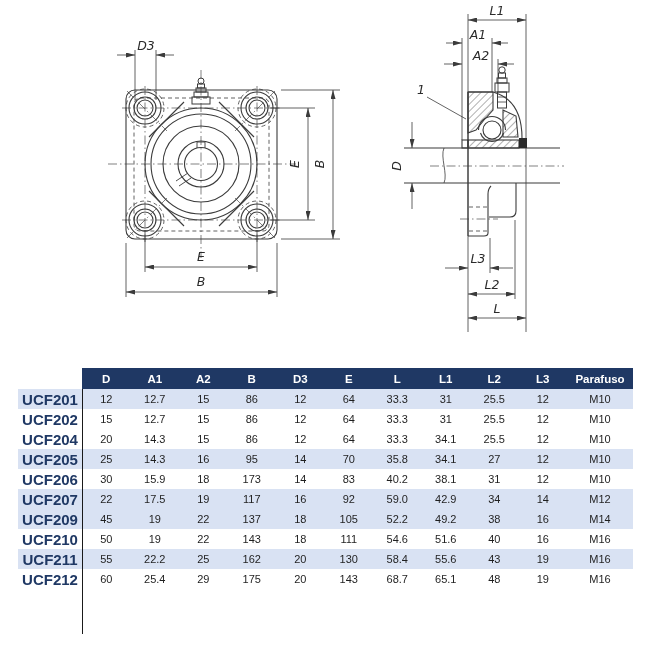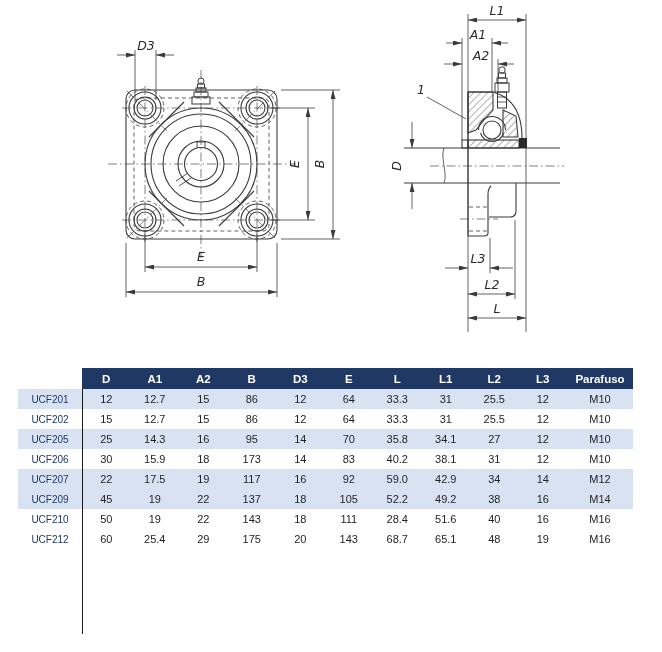--- a/index.html
+++ b/index.html
@@ -7,21 +7,21 @@
           font-family:"Liberation Sans",sans-serif;}
   svg{position:absolute;left:0;top:0;}
   svg text{font-family:"DejaVu Sans",sans-serif;font-style:italic;fill:#2b2b2b;font-size:12.5px;}
   .spec-table{position:absolute;left:18px;top:368px;}
   table{border-collapse:collapse;table-layout:fixed;width:615px;}
   th,td{padding:0;margin:0;text-align:center;vertical-align:middle;font-size:11px;height:20px;
         white-space:nowrap;overflow:hidden;}
   thead th{height:21px;font-weight:bold;font-size:11.5px;}
   thead th.hcell{background:#1f3864;color:#ffffff;}
   thead th.corner{background:transparent;}
-  tbody th{font-weight:normal;color:#1f3864;font-size:10px;}
+  tbody th{font-weight:bold;color:#1f3864;font-size:15px;}
   tbody td{color:#1f1f1f;}
   tr.band th,tr.band td{background:#d9e2f3;}
   .divider{position:absolute;left:82px;top:389px;width:1px;height:245px;background:#1a1a1a;}
 </style>
 </head>
 <body>
 
 <div class="canvas">
 
 <svg width="662" height="360" viewBox="0 0 662 360">
@@ -303,20 +303,34 @@
             <td>15</td>
             <td>86</td>
             <td>12</td>
             <td>64</td>
             <td>33.3</td>
             <td>31</td>
             <td>25.5</td>
             <td>12</td>
             <td>M10</td>
           </tr>
+          <tr>
+            <th>UCF204</th>
+            <td>20</td>
+            <td>14.3</td>
+            <td>15</td>
+            <td>86</td>
+            <td>12</td>
+            <td>64</td>
+            <td>33.3</td>
+            <td>34.1</td>
+            <td>25.5</td>
+            <td>12</td>
+            <td>M10</td>
+          </tr>
           <tr class="band">
             <th>UCF205</th>
             <td>25</td>
             <td>14.3</td>
             <td>16</td>
             <td>95</td>
             <td>14</td>
             <td>70</td>
             <td>35.8</td>
             <td>34.1</td>
@@ -367,24 +381,38 @@
             <td>M14</td>
           </tr>
           <tr>
             <th>UCF210</th>
             <td>50</td>
             <td>19</td>
             <td>22</td>
             <td>143</td>
             <td>18</td>
             <td>111</td>
-            <td>28.4</td>
+            <td>54.6</td>
             <td>51.6</td>
             <td>40</td>
             <td>16</td>
+            <td>M16</td>
+          </tr>
+          <tr class="band">
+            <th>UCF211</th>
+            <td>55</td>
+            <td>22.2</td>
+            <td>25</td>
+            <td>162</td>
+            <td>20</td>
+            <td>130</td>
+            <td>58.4</td>
+            <td>55.6</td>
+            <td>43</td>
+            <td>19</td>
             <td>M16</td>
           </tr>
           <tr>
             <th>UCF212</th>
             <td>60</td>
             <td>25.4</td>
             <td>29</td>
             <td>175</td>
             <td>20</td>
             <td>143</td>

